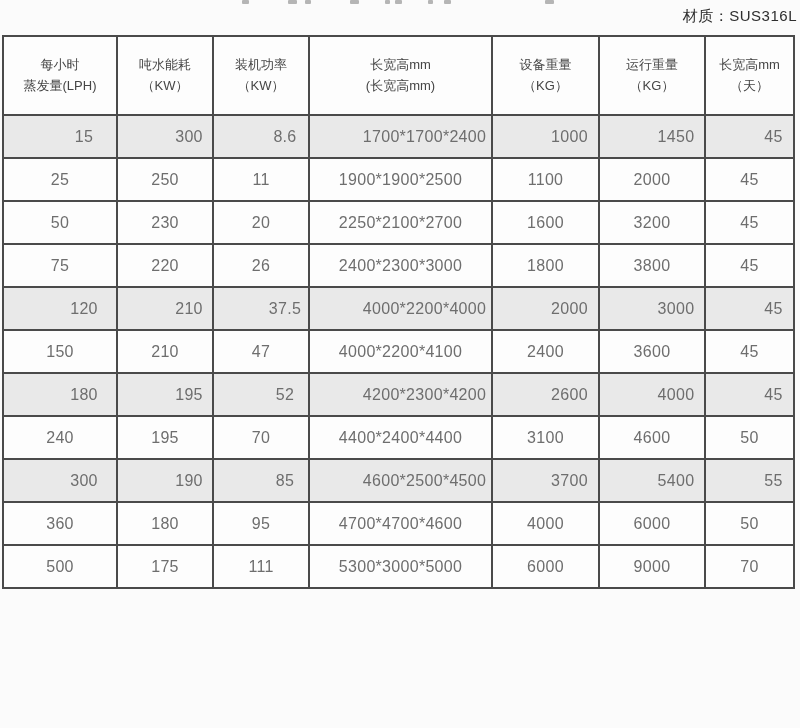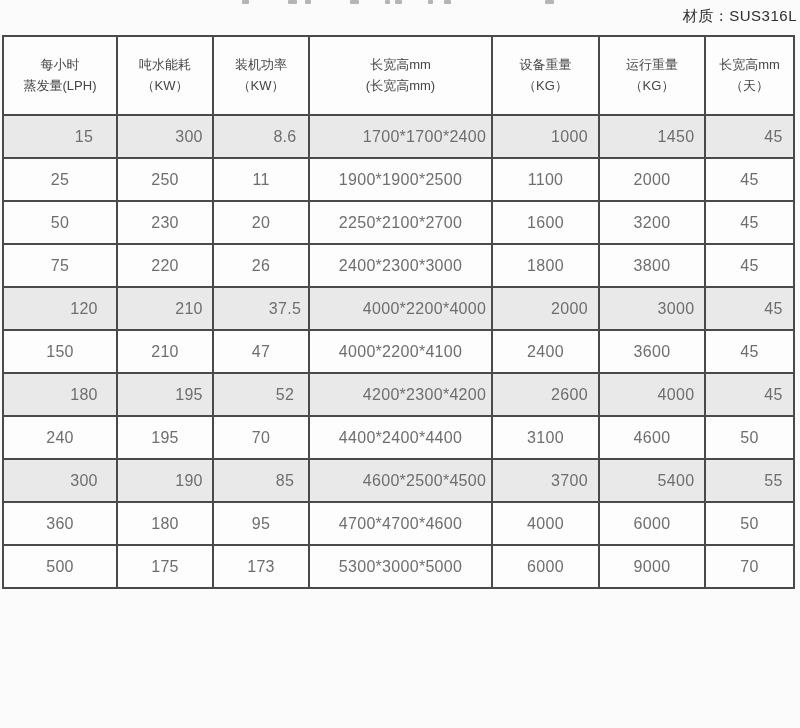--- a/index.html
+++ b/index.html
@@ -206,20 +206,20 @@
         <td>180</td>
         <td>95</td>
         <td>4700*4700*4600</td>
         <td>4000</td>
         <td>6000</td>
         <td>50</td>
       </tr>
       <tr class="plain">
         <td>500</td>
         <td>175</td>
-        <td>173</td>
+        <td>111</td>
         <td>5300*3000*5000</td>
         <td>6000</td>
         <td>9000</td>
         <td>70</td>
       </tr>
     </tbody>
 </table>
 
 </body></html>

